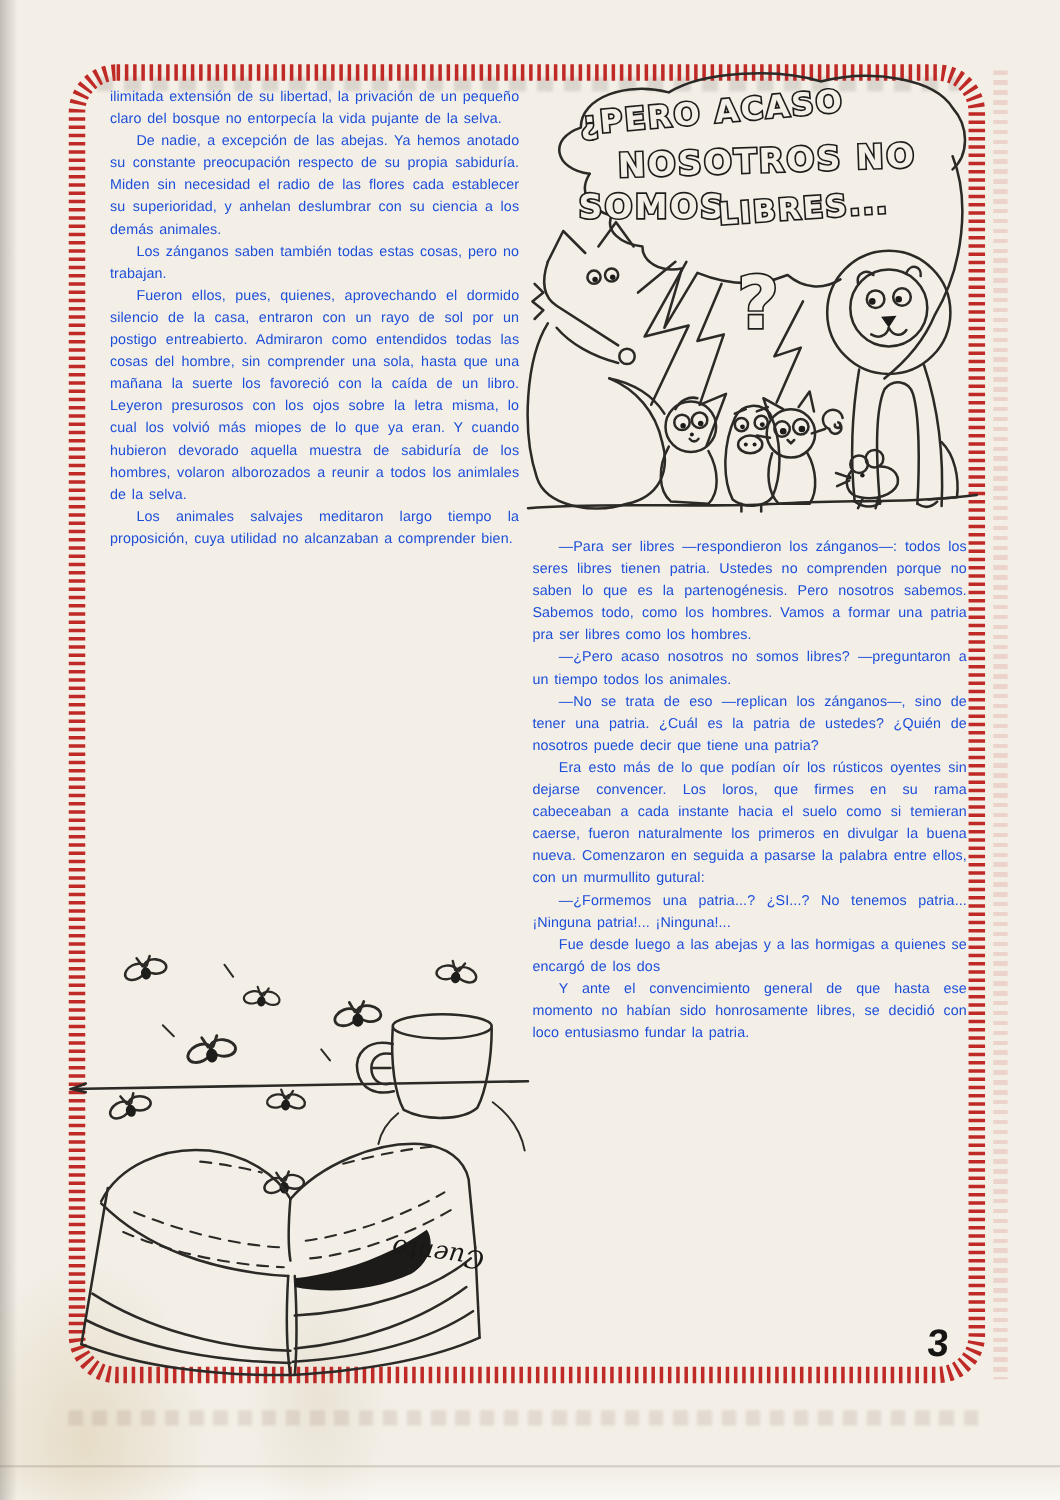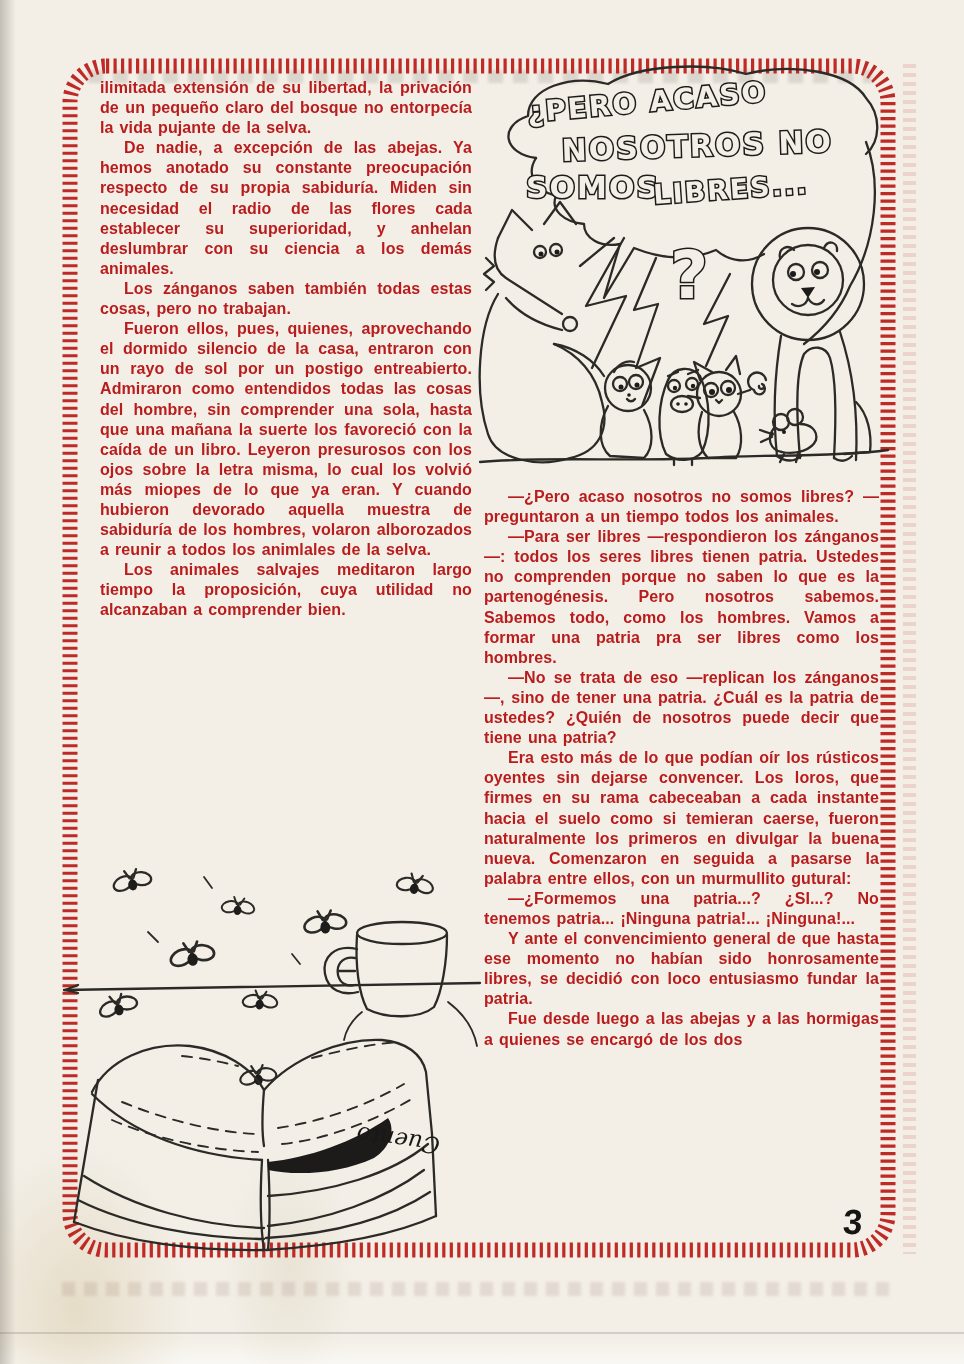--- a/index.html
+++ b/index.html
@@ -6,22 +6,22 @@
   .page{position:relative;width:964px;height:1364px;overflow:hidden;
         background:#f3efe7;font-family:"Liberation Sans",sans-serif;}
   .page::before{content:"";position:absolute;inset:0;pointer-events:none;
         background:
           radial-gradient(ellipse at 8% 96%, rgba(205,185,140,.35) 0%, rgba(205,185,140,0) 9%),
           radial-gradient(ellipse at 30% 93%, rgba(200,185,150,.22) 0%, rgba(200,185,150,0) 7%),
           linear-gradient(90deg, rgba(80,74,66,.30) 0px, rgba(80,74,66,0) 16px),
           linear-gradient(0deg, rgba(255,255,255,.55) 0px, rgba(255,255,255,0) 26px);}
   .border-svg{position:absolute;left:0;top:0;}
   .col{position:absolute;}
-  .col p{margin:0;text-align:justify;text-indent:24px;font-size:16px;line-height:20.1px;
-         font-weight:bold;color:#b91c1c;word-spacing:1.5px;letter-spacing:.1px;}
+  .col p{margin:0;text-align:justify;text-indent:24px;font-size:13px;line-height:20.1px;
+         font-weight:normal;color:#1d4ed8;word-spacing:1.5px;letter-spacing:.1px;}
   .col p.flush{text-indent:0;}
   .col-left{left:100px;top:78px;width:372px;}
   .col-right{left:484px;top:487px;width:395px;}
   .illus{position:absolute;}
   .sk{fill:none;stroke:#2c2a27;stroke-width:2.3;stroke-linecap:round;stroke-linejoin:round;}
   .thin{stroke-width:1.8;}
   .dash{stroke-dasharray:10 8;stroke-width:1.9;}
   .filldark{fill:#1c1b19;stroke:none;}
   .bub{font-family:"DejaVu Sans",sans-serif;font-weight:bold;letter-spacing:2px;
        fill:#f3efe7;stroke:#1d1c1a;stroke-width:3px;paint-order:stroke;}
@@ -54,27 +54,27 @@
 
   <div class="col col-left">
     <p class="flush">ilimitada extensión de su libertad, la privación de un pequeño claro del bosque no entorpecía la vida pujante de la selva.</p>
     <p>De nadie, a excepción de las abejas. Ya hemos anotado su constante preocupación respecto de su propia sabiduría. Miden sin necesidad el radio de las flores cada establecer su superioridad, y anhelan deslumbrar con su ciencia a los demás animales.</p>
     <p>Los zánganos saben también todas estas cosas, pero no trabajan.</p>
     <p>Fueron ellos, pues, quienes, aprovechando el dormido silencio de la casa, entraron con un rayo de sol por un postigo entreabierto. Admiraron como entendidos todas las cosas del hombre, sin comprender una sola, hasta que una mañana la suerte los favoreció con la caída de un libro. Leyeron presurosos con los ojos sobre la letra misma, lo cual los volvió más miopes de lo que ya eran. Y cuando hubieron devorado aquella muestra de sabiduría de los hombres, volaron alborozados a reunir a todos los animlales de la selva.</p>
     <p>Los animales salvajes meditaron largo tiempo la proposición, cuya utilidad no alcanzaban a comprender bien.</p>
   </div>
 
   <div class="col col-right">
+    <p>—Para ser libres —respondieron los zánganos—: todos los seres libres tienen patria. Ustedes no comprenden porque no saben lo que es la partenogénesis. Pero nosotros sabemos. Sabemos todo, como los hombres. Vamos a formar una patria pra ser libres como los hombres.</p>
     <p>—¿Pero acaso nosotros no somos libres? —preguntaron a un tiempo todos los animales.</p>
-    <p>—Para ser libres —respondieron los zánganos—: todos los seres libres tienen patria. Ustedes no comprenden porque no saben lo que es la partenogénesis. Pero nosotros sabemos. Sabemos todo, como los hombres. Vamos a formar una patria pra ser libres como los hombres.</p>
     <p>—No se trata de eso —replican los zánganos—, sino de tener una patria. ¿Cuál es la patria de ustedes? ¿Quién de nosotros puede decir que tiene una patria?</p>
     <p>Era esto más de lo que podían oír los rústicos oyentes sin dejarse convencer. Los loros, que firmes en su rama cabeceaban a cada instante hacia el suelo como si temieran caerse, fueron naturalmente los primeros en divulgar la buena nueva. Comenzaron en seguida a pasarse la palabra entre ellos, con un murmullito gutural:</p>
     <p>—¿Formemos una patria...? ¿SI...? No tenemos patria... ¡Ninguna patria!... ¡Ninguna!...</p>
+    <p>Fue desde luego a las abejas y a las hormigas a quienes se encargó de los dos</p>
     <p>Y ante el convencimiento general de que hasta ese momento no habían sido honrosamente libres, se decidió con loco entusiasmo fundar la patria.</p>
-    <p>Fue desde luego a las abejas y a las hormigas a quienes se encargó de los dos</p>
   </div>
 
   <svg class="illus" style="left:478px;top:62px" width="412" height="412" viewBox="0 0 412 412">
 
     <g class="sk">
       <path d="M58,96 C26,92 20,64 50,54 C50,26 92,12 130,22 C162,2 230,0 268,12 C316,0 372,10 388,36 C404,54 402,80 388,92"></path>
       <path d="M388,80 C404,120 398,180 372,224 C362,248 344,268 326,282"></path>
       <path d="M58,96 C48,112 56,128 78,134 C72,148 86,160 106,162 C106,176 122,186 142,182 L126,236 L156,186 C186,198 214,198 238,188 C252,200 270,202 286,192"></path>
     </g>
 

